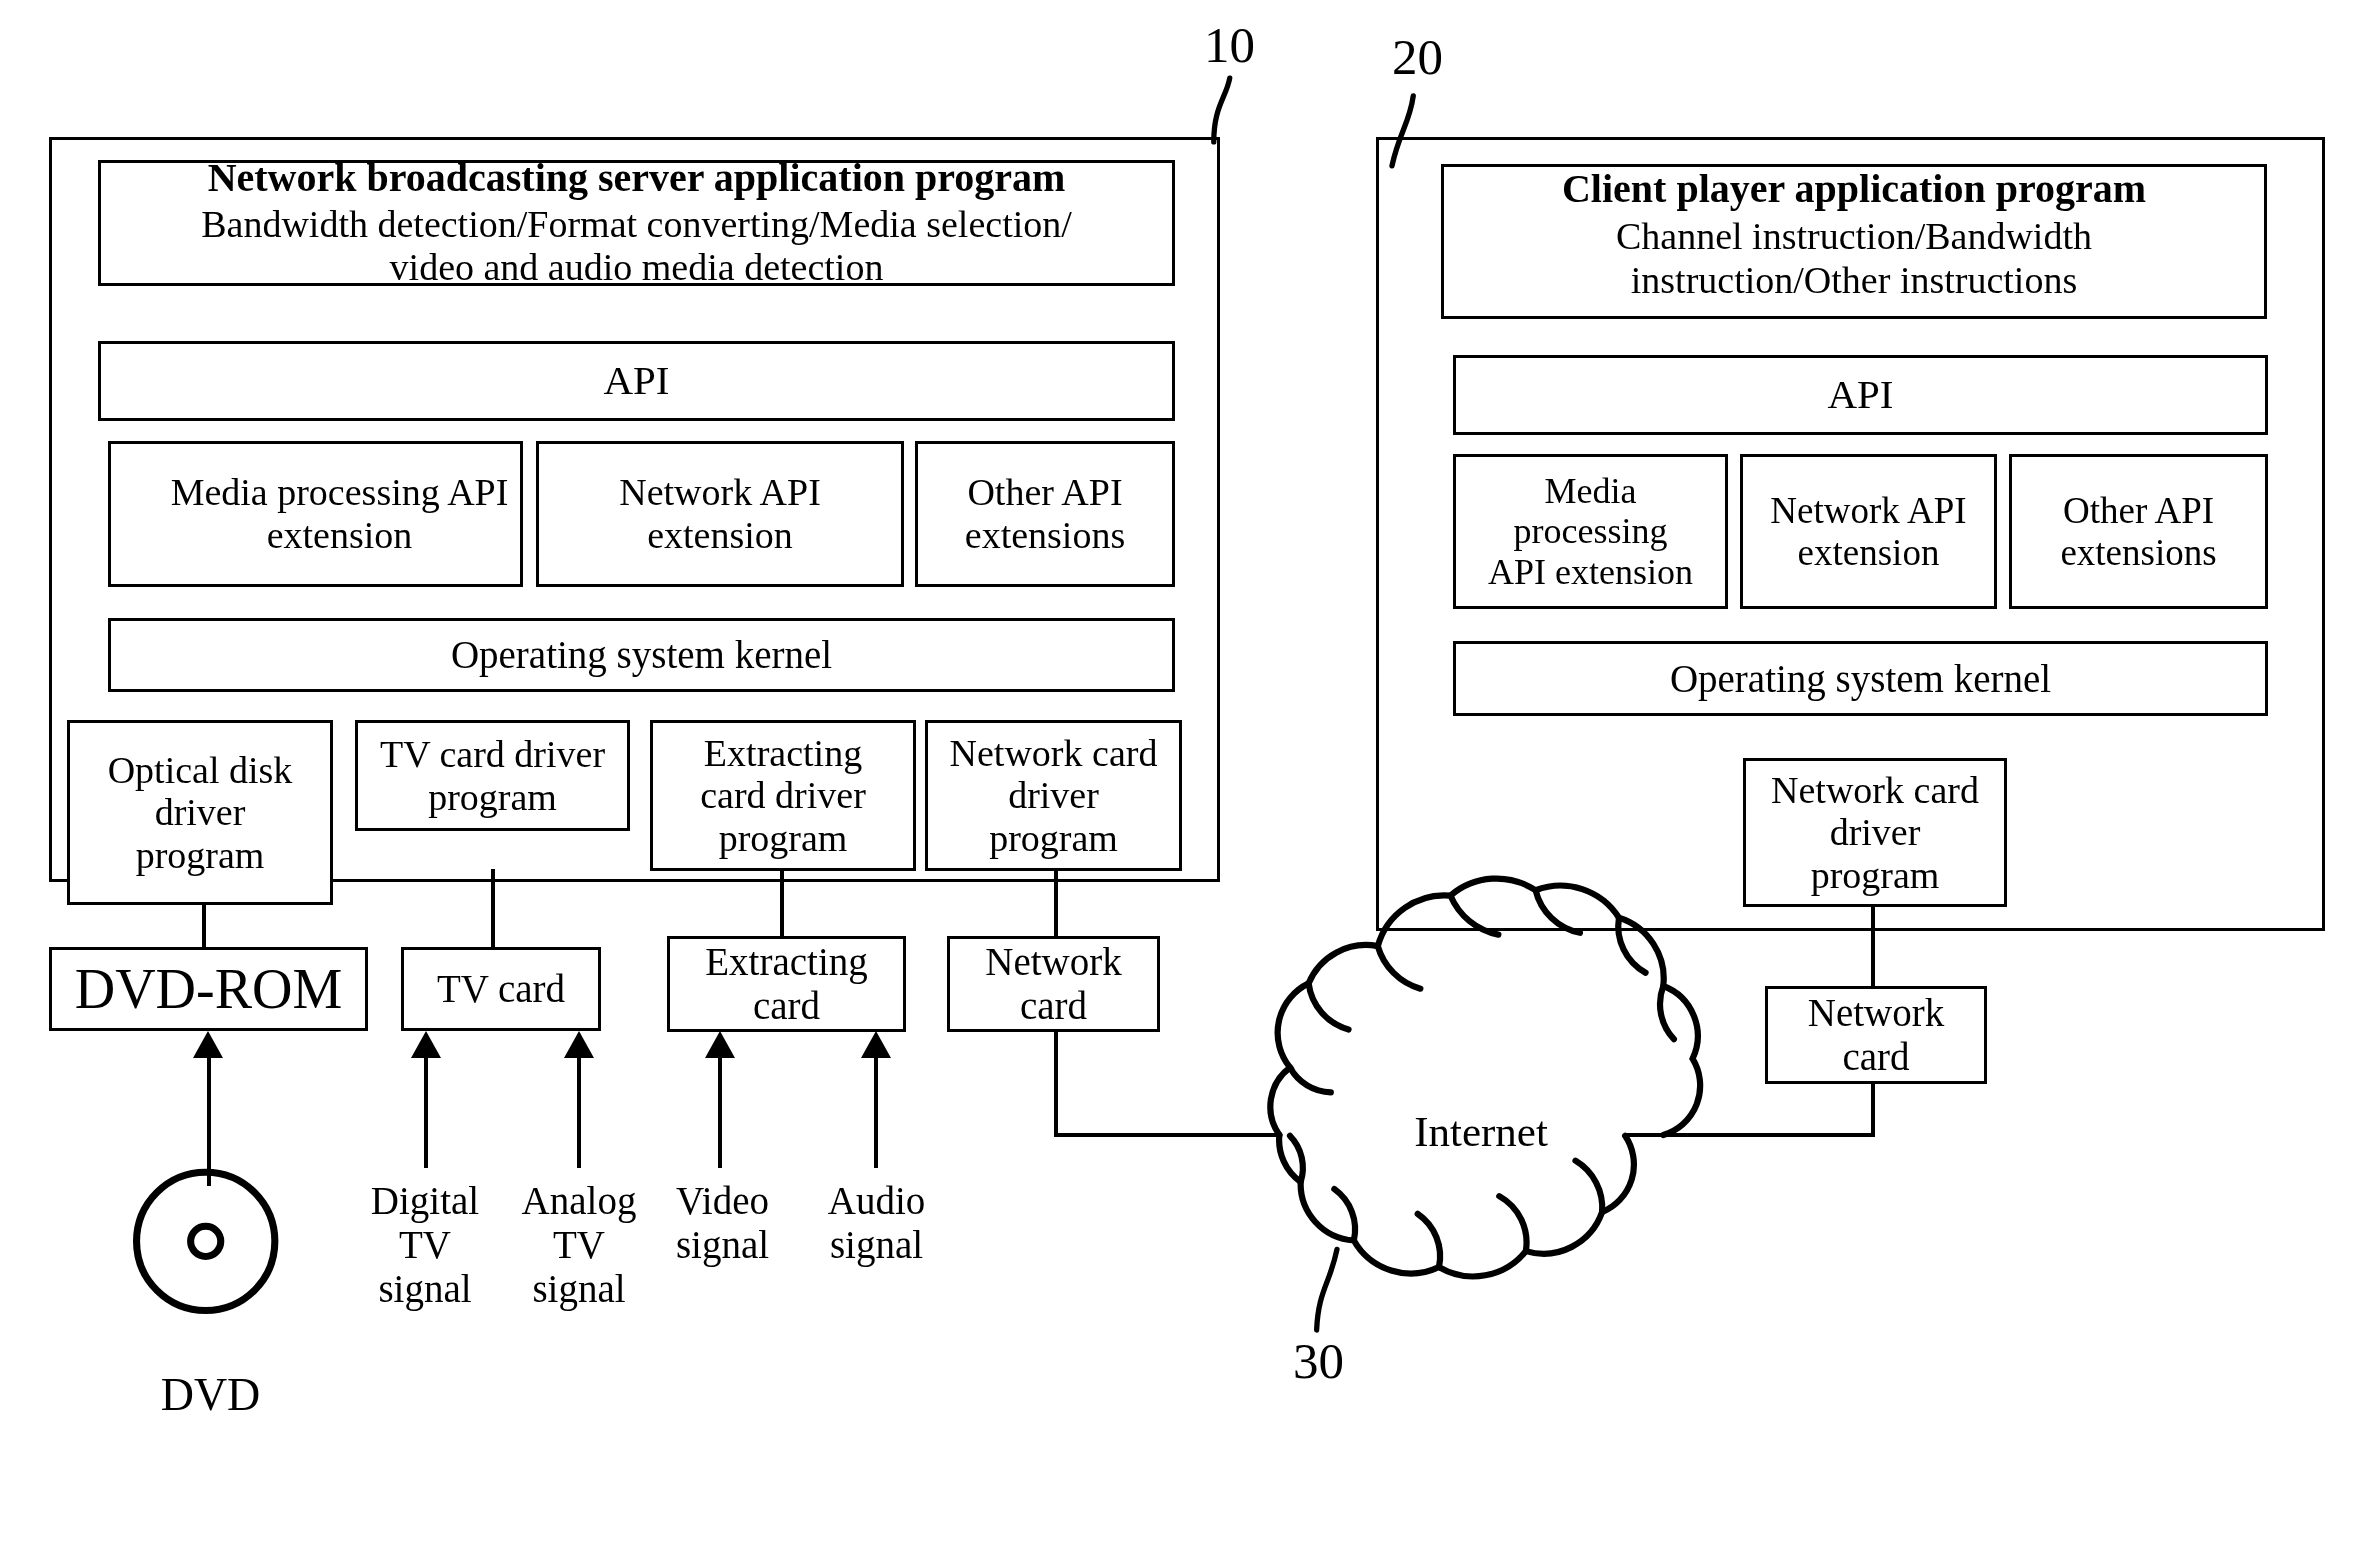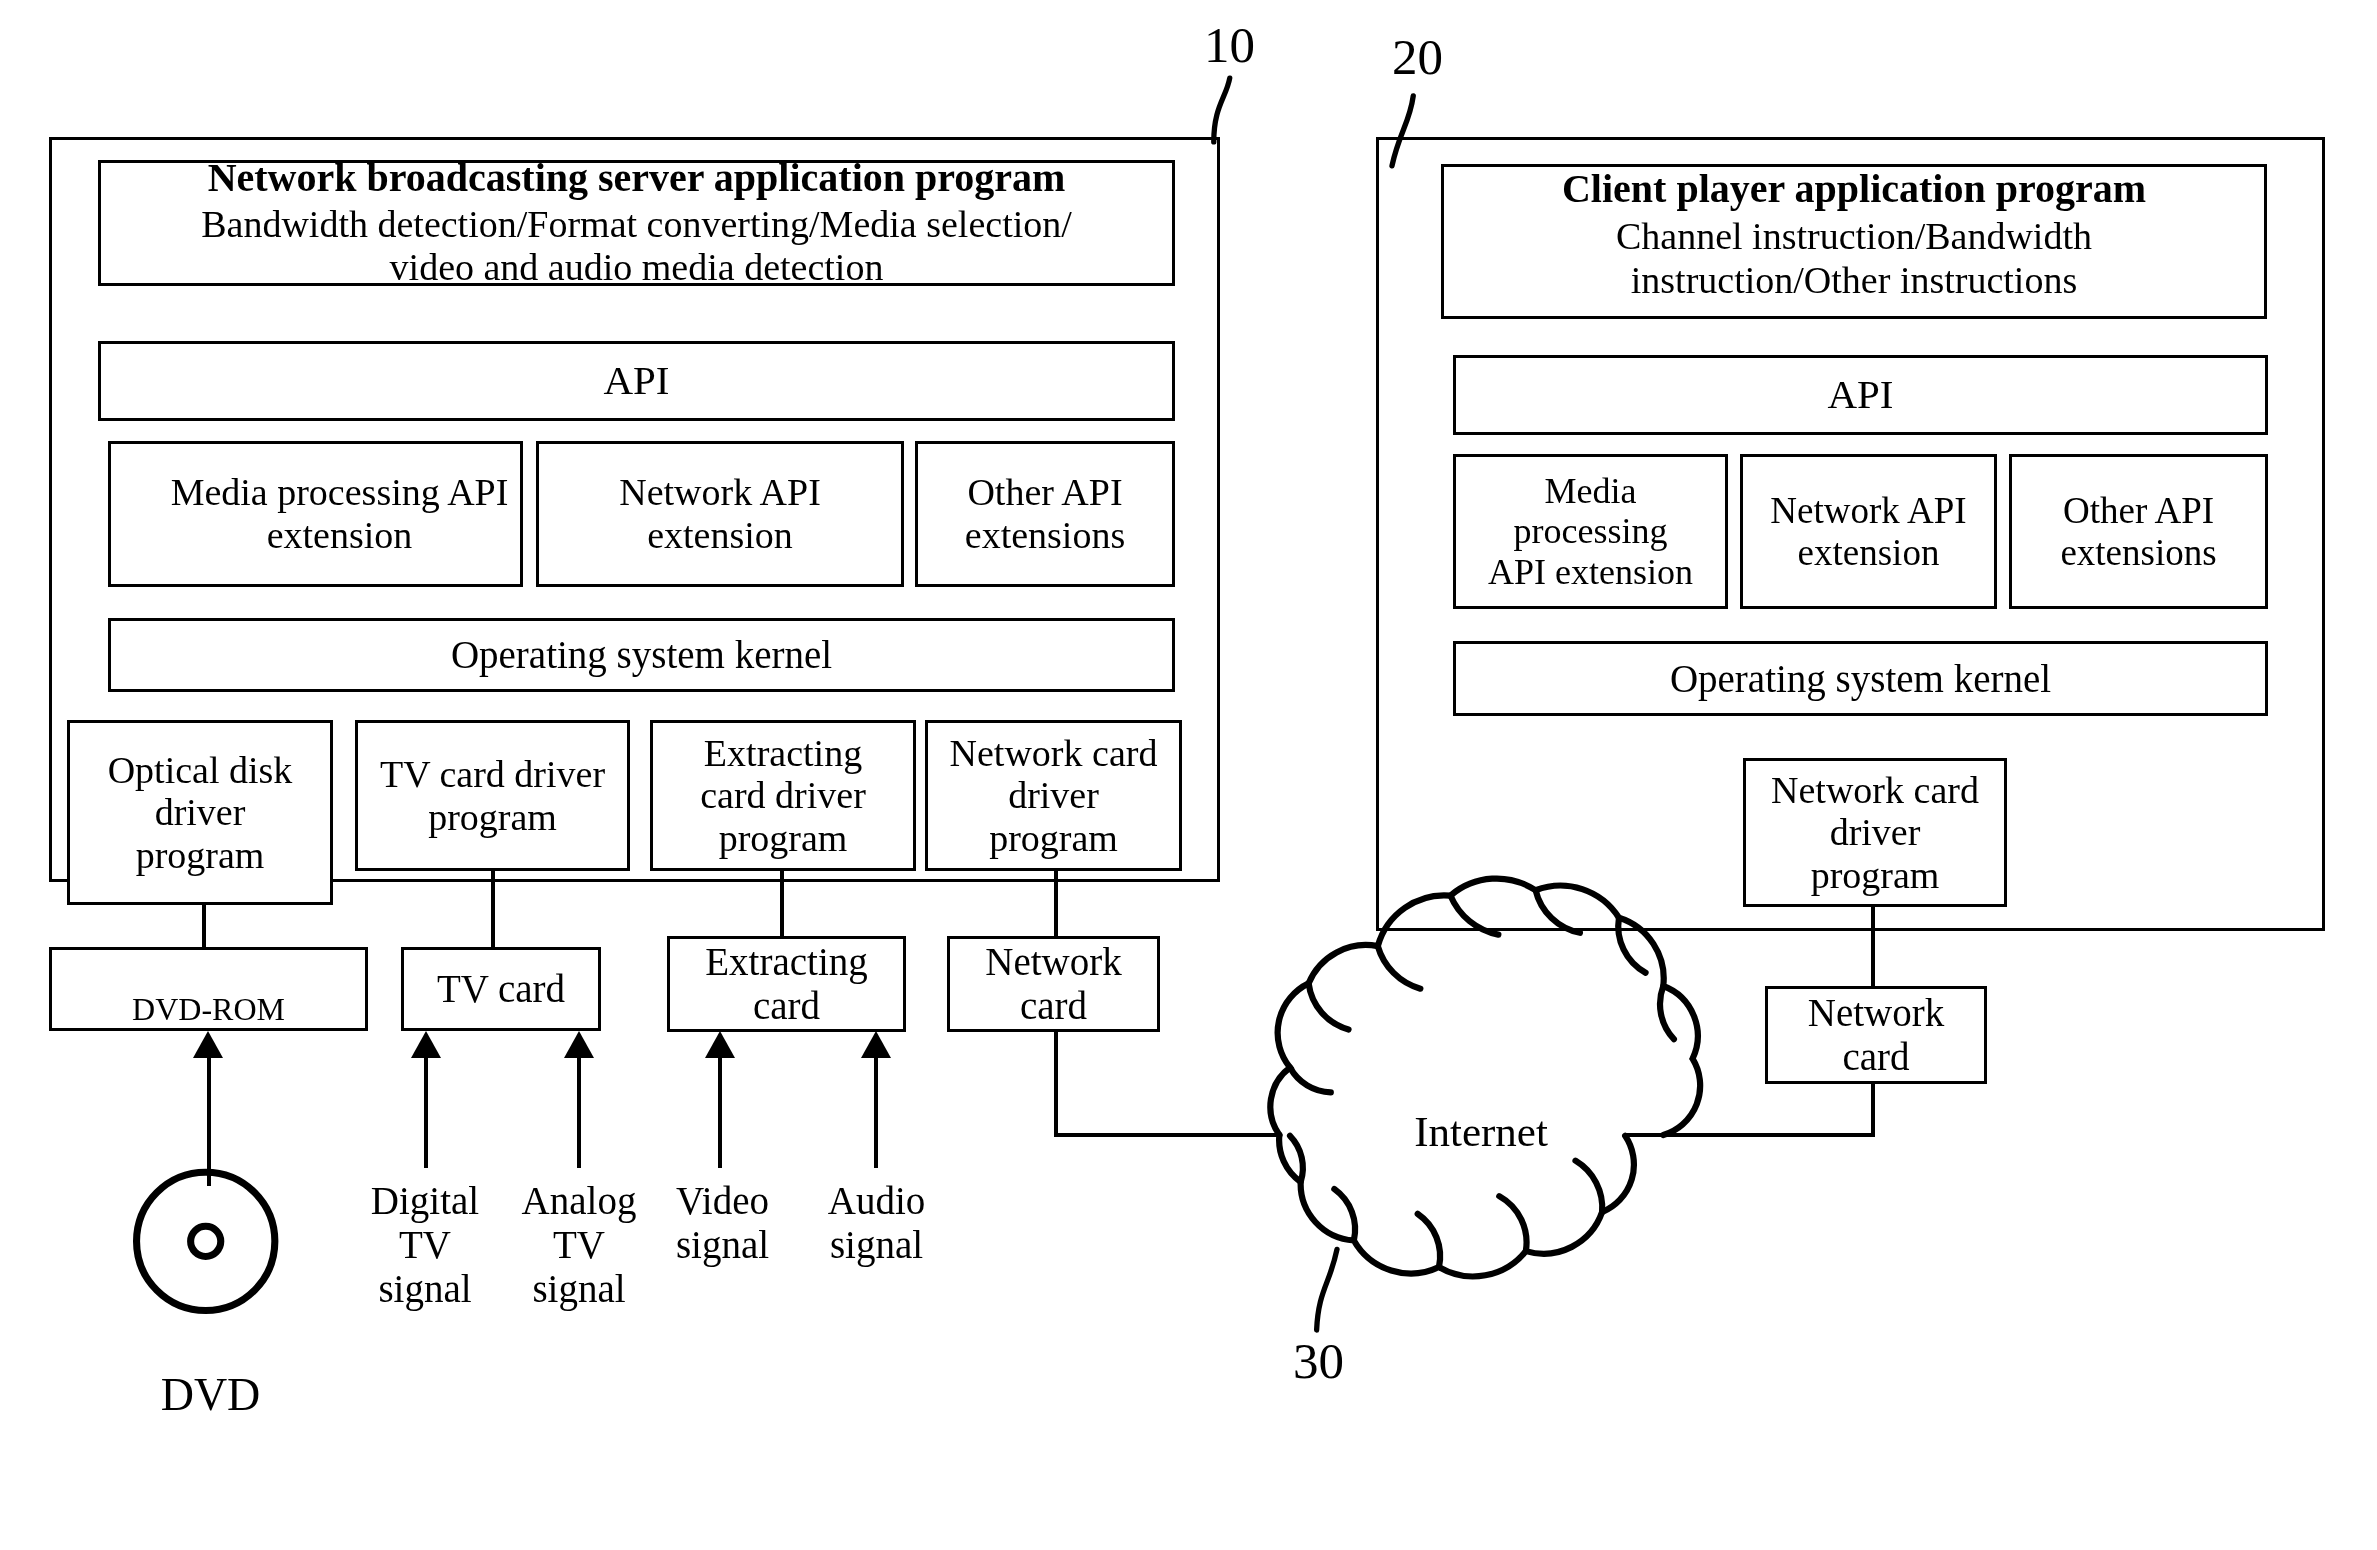--- a/index.html
+++ b/index.html
@@ -109,41 +109,41 @@
 
   <div class="box" style="left:108px; top:618px; width:1067px; height:74px; font-size:39px;">
     <span>Operating system kernel</span>
   </div>
 
   <div class="box" style="left:67px; top:720px; width:266px; height:185px; font-size:38px; white-space:pre-line;">
     <span>Optical disk
 driver
 program</span>
   </div>
-  <div class="box" style="left:355px; top:720px; width:275px; height:151px; font-size:38px; white-space:pre-line;">
+  <div class="box" style="left:355px; top:720px; width:275px; height:111px; font-size:38px; white-space:pre-line;">
     <span>TV card driver
 program</span>
   </div>
   <div class="box" style="left:650px; top:720px; width:266px; height:151px; font-size:38px; white-space:pre-line;">
     <span>Extracting
 card driver
 program</span>
   </div>
   <div class="box" style="left:925px; top:720px; width:257px; height:151px; font-size:38px; white-space:pre-line;">
     <span>Network card
 driver
 program</span>
   </div>
 
   <div class="vline" style="left:202px; top:869px; height:80px;"></div>
   <div class="vline" style="left:491px; top:869px; height:80px;"></div>
   <div class="vline" style="left:780px; top:869px; height:80px;"></div>
   <div class="vline" style="left:1054px; top:869px; height:80px;"></div>
 
-  <div class="box" style="left:49px; top:947px; width:319px; height:84px; font-size:32px;align-items:flex-end;">
+  <div class="box" style="left:49px; top:947px; width:319px; height:84px; font-size:56px;">
     <span>DVD-ROM</span>
   </div>
   <div class="box" style="left:401px; top:947px; width:200px; height:84px; font-size:39px;">
     <span>TV card</span>
   </div>
   <div class="box" style="left:667px; top:936px; width:239px; height:96px; font-size:39px; white-space:pre-line;">
     <span>Extracting
 card</span>
   </div>
   <div class="box" style="left:947px; top:936px; width:213px; height:96px; font-size:39px; white-space:pre-line;">

